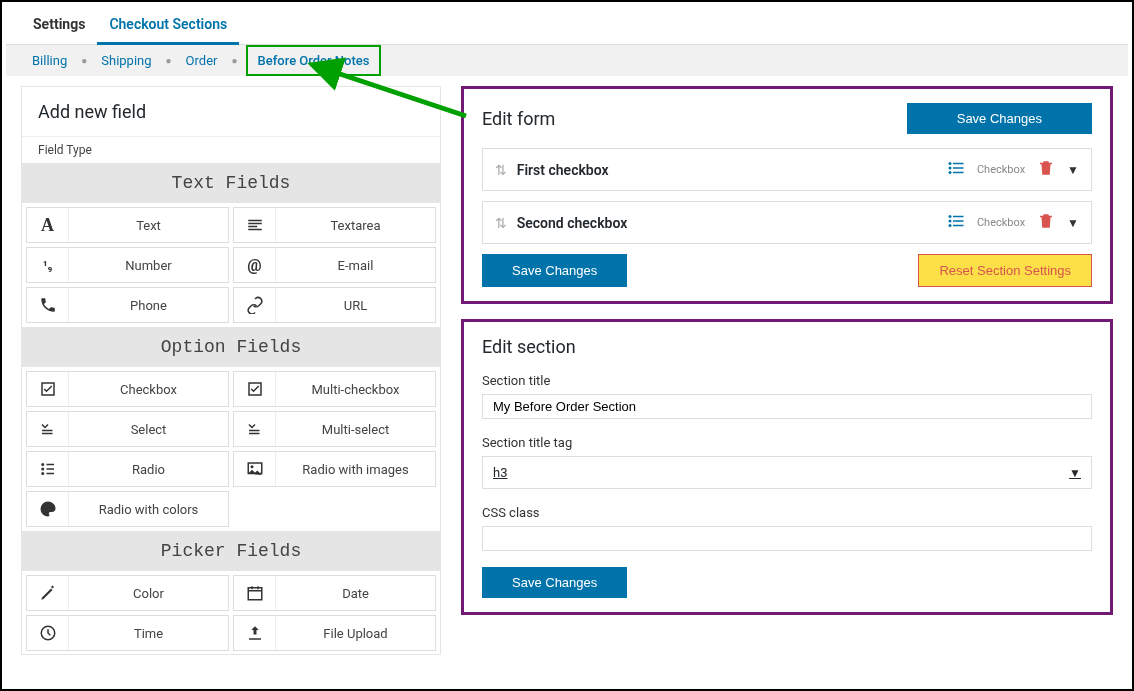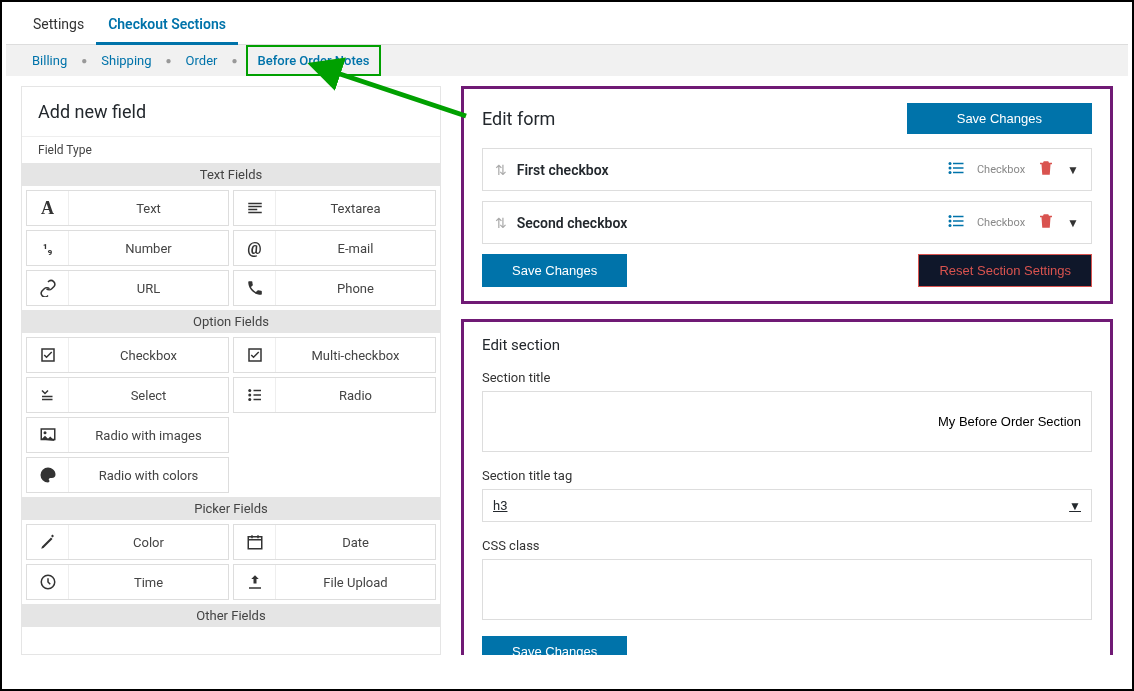--- a/index.html
+++ b/index.html
@@ -1,67 +1,67 @@
 <!DOCTYPE html>
 <html><head>
 <meta charset="utf-8">
 <style>
 * { box-sizing: border-box; margin: 0; padding: 0; }
 body { font-family: -apple-system, BlinkMacSystemFont, "Segoe UI", Roboto, sans-serif; font-size: 13px; color: #23282d; background: #000; }
 .frame { width: 1134px; height: 691px; background: #fff; position: relative; overflow: hidden; border: 2px solid #000; }
 .inner { position: absolute; inset: 4px; background: #fff; overflow: hidden; }
 
 .top-tabs { display: flex; border-bottom: 1px solid #ddd; padding: 0 15px; background: #fff; }
-.top-tab { padding: 10px 12px; font-size: 14px; color: #333; cursor: pointer; }
+.top-tab { padding: 10px 12px; font-size: 14px; color: #333; cursor: pointer; font-weight: bold; }
 .top-tab.active { color: #0073aa; font-weight: 600; border-bottom: 3px solid #0073aa; margin-bottom: -1px; }
 
 .sub-tabs { display: flex; align-items: center; padding: 0 20px; background: #f1f1f1; position: relative; }
 .sub-tab { color: #0073aa; font-size: 13px; padding: 4px 6px; cursor: pointer; }
 .sub-sep { color: #999; margin: 0 8px; font-size: 10px; }
 .sub-tab.highlighted { border: 2px solid #00a000; padding: 6px 10px; color: #0073aa; font-weight: 500; }
 
 .arrow-svg { position: absolute; top: 40px; left: 210px; width: 260px; height: 80px; pointer-events: none; z-index: 50; }
 
 .content { display: flex; padding: 10px 15px; gap: 20px; height: calc(100% - 90px); }
 .left-col { width: 420px; background: #fff; border: 1px solid #e5e5e5; display: flex; flex-direction: column; overflow: hidden; }
 .right-col { flex: 1; display: flex; flex-direction: column; gap: 15px; overflow-y: auto; }
 
 .panel-title { font-size: 18px; font-weight: 400; padding: 14px 16px; color: #23282d; }
 .field-type-label { font-size: 12px; padding: 6px 16px; color: #444; border-top: 1px solid #eee; }
 
-.field-group-header { background: #e5e5e5; text-align: center; padding: 4px; font-size: 13px; color: #444; }
+.field-group-header { background: #e5e5e5; text-align: center; padding: 10px; font-size: 18px; color: #444; font-family: Liberation Mono, monospace; }
 .field-grid { display: grid; grid-template-columns: 1fr 1fr; gap: 4px; padding: 4px; }
 .field-btn { display: flex; align-items: center; border: 1px solid #ddd; background: #fff; height: 36px; cursor: pointer; }
 .field-btn-icon { width: 42px; display: flex; align-items: center; justify-content: center; font-size: 16px; color: #333; border-right: 1px solid #eee; height: 100%; }
 .field-btn-label { flex: 1; text-align: center; font-size: 13px; color: #444; }
 .field-btn.fullhalf { grid-column: 1 / 2; }
 
 .right-panel { background: #fff; border: 3px solid #701a75; padding: 14px 18px; }
 .right-panel-header { display: flex; justify-content: space-between; align-items: center; margin-bottom: 14px; }
 .right-panel-header h2 { font-size: 18px; font-weight: 400; }
 
 .btn { padding: 8px 30px; font-size: 13px; border: none; cursor: pointer; display: inline-block; text-align: center; }
 .btn-primary { background: #0073aa; color: #fff; }
 .btn-primary.wide { padding: 8px 50px; }
-.btn-danger-outline { background: #0f172a; color: #d9534f; border: 1px solid #d9534f; padding: 8px 20px; }
+.btn-danger-outline { background: #fde047; color: #d9534f; border: 1px solid #d9534f; padding: 8px 20px; }
 
 .form-item { display: flex; align-items: center; border: 1px solid #ddd; padding: 10px 12px; margin-bottom: 10px; background: #fff; }
 .form-item-drag { color: #aaa; margin-right: 10px; font-size: 14px; }
 .form-item-name { flex: 1; font-weight: 600; font-size: 14px; }
 .form-item-actions { display: flex; align-items: center; gap: 12px; }
 .icon-list { color: #0073aa; font-size: 14px; }
 .badge { font-size: 11px; color: #888; }
 .icon-trash { color: #d9534f; font-size: 14px; cursor: pointer; }
 .icon-caret { color: #333; font-size: 12px; cursor: pointer; }
 
 .form-actions { display: flex; justify-content: space-between; margin-top: 10px; }
 
 .section-field { margin-bottom: 16px; }
 .section-field label { display: block; font-size: 13px; margin-bottom: 6px; color: #333; }
-.section-input { width: 100%; padding: 22px 10px; border: 1px solid #ddd; font-size: 13px; text-align: right; }
+.section-input { width: 100%; padding: 4px 10px; border: 1px solid #ddd; font-size: 13px; }
 .section-select { width: 100%; padding: 8px 10px; border: 1px solid #ddd; font-size: 13px; background: #fff; display: flex; justify-content: space-between; align-items: center; cursor: pointer; text-decoration: underline; }
 .section-select-caret { font-size: 12px; }
 
 svg.ico { width: 18px; height: 18px; fill: currentColor; }
 </style>
 </head>
 <body>
 
 <div class="frame">
     <div class="inner">
@@ -120,32 +120,32 @@
             </div>
       <div class="field-btn">
               <span class="field-btn-icon">
                 <b>@</b>
               </span>
               <span class="field-btn-label">E-mail</span>
             </div>
       <div class="field-btn">
               <span class="field-btn-icon">
                 <svg class="ico" viewBox="0 0 24 24">
+                  <path d="M6.6 10.8c1.4 2.8 3.8 5.2 6.6 6.6l2.2-2.2c.3-.3.7-.4 1-.2 1.2.4 2.4.6 3.7.6.6 0 1 .4 1 1V20c0 .6-.4 1-1 1C10.6 21 3 13.4 3 4c0-.6.4-1 1-1h3.5c.6 0 1 .4 1 1 0 1.3.2 2.5.6 3.7.1.4 0 .8-.3 1l-2.2 2.1z"></path>
+                </svg>
+              </span>
+              <span class="field-btn-label">Phone</span>
+            </div>
+      <div class="field-btn">
+              <span class="field-btn-icon">
+                <svg class="ico" viewBox="0 0 24 24">
                   <path d="M10 13a5 5 0 0 0 7 0l3-3a5 5 0 0 0-7-7l-1 1m2 9a5 5 0 0 0-7 0l-3 3a5 5 0 0 0 7 7l1-1" stroke="currentColor" stroke-width="2" fill="none"></path>
                 </svg>
               </span>
               <span class="field-btn-label">URL</span>
-            </div>
-      <div class="field-btn">
-              <span class="field-btn-icon">
-                <svg class="ico" viewBox="0 0 24 24">
-                  <path d="M6.6 10.8c1.4 2.8 3.8 5.2 6.6 6.6l2.2-2.2c.3-.3.7-.4 1-.2 1.2.4 2.4.6 3.7.6.6 0 1 .4 1 1V20c0 .6-.4 1-1 1C10.6 21 3 13.4 3 4c0-.6.4-1 1-1h3.5c.6 0 1 .4 1 1 0 1.3.2 2.5.6 3.7.1.4 0 .8-.3 1l-2.2 2.1z"></path>
-                </svg>
-              </span>
-              <span class="field-btn-label">Phone</span>
             </div>
     </div>
 
     <div class="field-group-header">Option Fields</div>
     <div class="field-grid">
       <div class="field-btn">
               <span class="field-btn-icon">
                 <svg class="ico" viewBox="0 0 24 24">
                   <path d="M4 4h16v16H4z" fill="none" stroke="currentColor" stroke-width="2"></path>
                   <path d="M7 12l3 3 7-7" fill="none" stroke="currentColor" stroke-width="2"></path>
@@ -162,20 +162,28 @@
               </span>
               <span class="field-btn-label">Multi-checkbox</span>
             </div>
       <div class="field-btn">
               <span class="field-btn-icon">
                 <svg class="ico" viewBox="0 0 24 24">
                   <path d="M4 6l4 4 4-4M4 14h14M4 18h14" stroke="currentColor" stroke-width="2" fill="none"></path>
                 </svg>
               </span>
               <span class="field-btn-label">Select</span>
+            </div>
+      <div class="field-btn">
+              <span class="field-btn-icon">
+                <svg class="ico" viewBox="0 0 24 24">
+                  <path d="M4 6l4 4 4-4M4 14h14M4 18h14" stroke="currentColor" stroke-width="2" fill="none"></path>
+                </svg>
+              </span>
+              <span class="field-btn-label">Multi-select</span>
             </div>
       <div class="field-btn">
               <span class="field-btn-icon">
                 <svg class="ico" viewBox="0 0 24 24">
                   <circle cx="5" cy="6" r="2"></circle>
                   <path d="M10 5h10v2H10z"></path>
                   <circle cx="5" cy="12" r="2"></circle>
                   <path d="M10 11h10v2H10z"></path>
                   <circle cx="5" cy="18" r="2"></circle>
                   <path d="M10 17h10v2H10z"></path>
@@ -293,21 +301,21 @@
         </div>
       </div>
 
       <div class="form-actions">
         <button class="btn btn-primary">Save Changes</button>
         <button class="btn btn-danger-outline">Reset Section Settings</button>
       </div>
     </div>
 
     <div class="right-panel">
-      <h2 style="font-size:15px;font-weight:400;margin-bottom:16px">Edit section</h2>
+      <h2 style="font-size:18px;font-weight:400;margin-bottom:16px">Edit section</h2>
 
       <div class="section-field">
         <label>Section title</label>
         <input class="section-input" value="My Before Order Section" style="">
       </div>
 
       <div class="section-field">
         <label>Section title tag</label>
         <div class="section-select">
           <span>h3</span>

